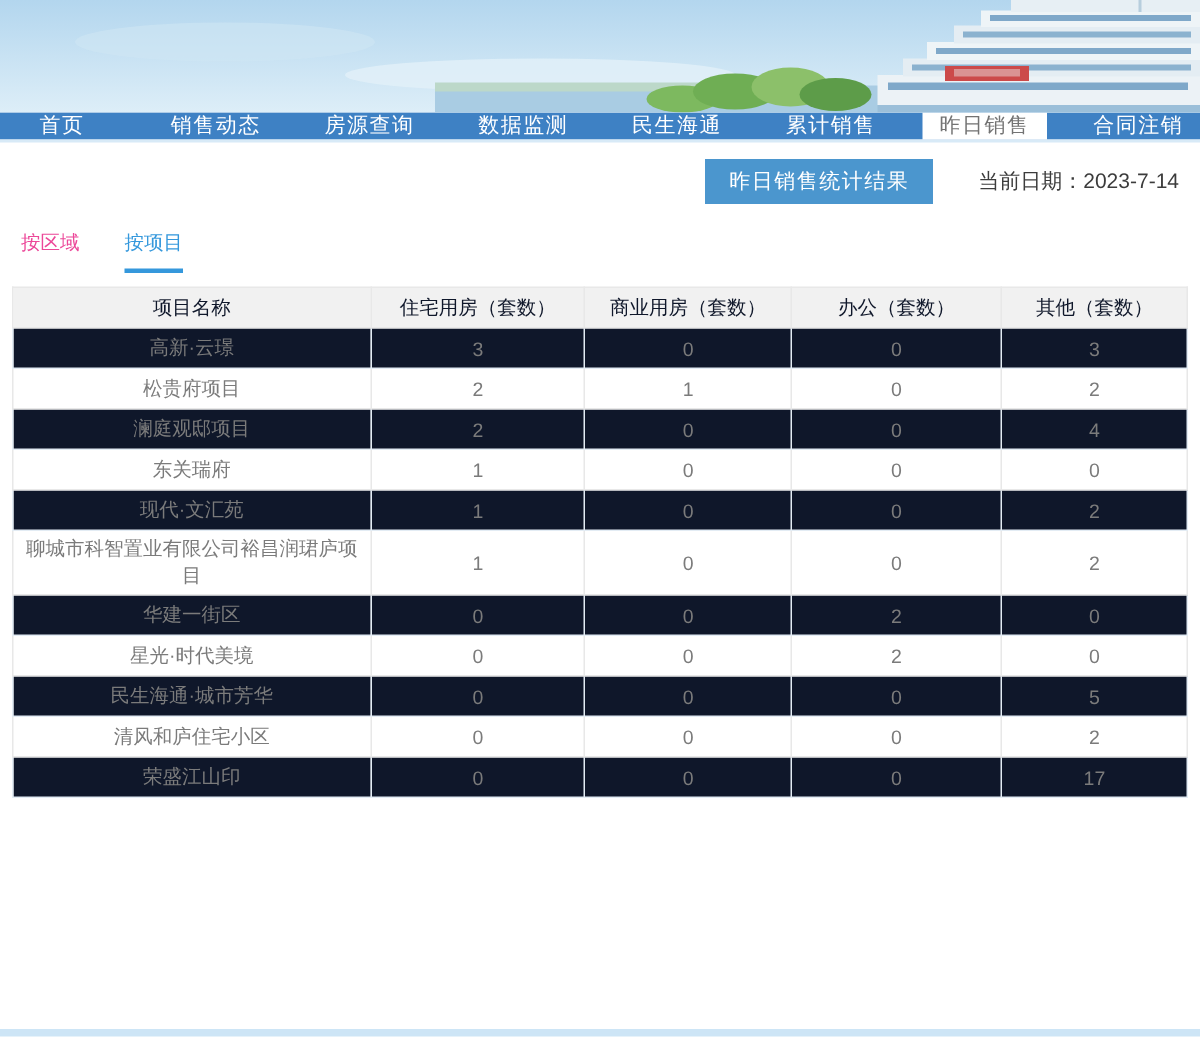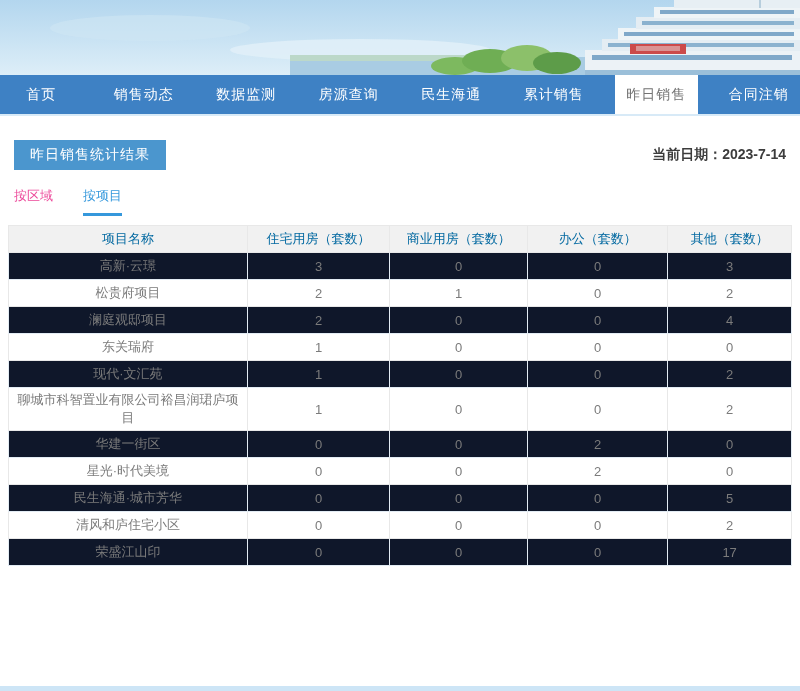--- a/index.html
+++ b/index.html
@@ -4,45 +4,45 @@
 <style>
   * { box-sizing: border-box; margin: 0; padding: 0; }
   html,body { width:800px; height:691px; overflow:hidden; background:#fff;
     font-family:"Liberation Sans","DejaVu Sans",sans-serif; }
 
   
   .hero { height:75px; position:relative; overflow:hidden; }
   .hero svg { display:block; }
 
   
-  .main-nav { display:flex; height:39px; background:#3e81c4;gap:20px; }
+  .main-nav { display:flex; height:18px; background:#3e81c4;gap:20px; }
   .nav-tab { flex:1; display:flex; align-items:center; justify-content:center;
     color:#ffffff; font-size:14px; cursor:pointer; letter-spacing:1px; }
   .nav-tab.active { background:#ffffff; color:#737373; }
 
   .nav-sep { height:2px; background:#d8eaf7; }
 
   
-  .page-header { display:flex; justify-content:space-between; align-items:center;
-    padding:24px 14px 0 14px; }
+  .page-header { display:flex; justify-content:flex-end; align-items:center;
+    padding:11px 14px 0 14px;gap:30px; }
   .title-chip { background:#4b96ce; color:#ffffff; font-size:14px;
     padding:6px 16px; letter-spacing:1px; }
-  .current-date { font-size:14px; color:#3c3c3c;font-weight:bold; }
+  .current-date { font-size:14px; color:#3c3c3c; }
 
   
   .view-tabs { display:flex; gap:30px; padding:17px 0 0 14px; }
   .view-tab { font-size:13px; color:#ec4899; padding-bottom:8px;
     cursor:pointer; border-bottom:3px solid transparent; }
   .view-tab.active { color:#3598dc; border-bottom-color:#3598dc; }
 
   
   table { width:784px; margin:9px 8px 0 8px; border-collapse:collapse; table-layout:fixed; }
   th, td { border:1px solid #e8e8e8; text-align:center; font-weight:normal;
     font-size:13px; height:27px; padding:3px 4px; }
-  th { background:#f1f1f1; color:#0369a1; }
+  th { background:#f1f1f1; color:#0f172a; }
   td { color:#7b7b7b; background:#ffffff; }
   tr.alt td { background:#0f172a; border-color:#e3ecf4; }
 
   .footer-strip { position:absolute; left:0; bottom:0; width:800px; height:5px;
     background:#cde5f6; }
 </style>
 </head>
 <body>
 
 <div class="hero">
@@ -76,22 +76,22 @@
     <rect x="630" y="44" width="56" height="10" fill="#cc4a4a"></rect>
     <rect x="636" y="46" width="44" height="5" fill="#e8dcdc" opacity="0.5"></rect>
     <line x1="760" y1="0" x2="760" y2="8" stroke="#b7cedd" stroke-width="2"></line>
     <rect x="585" y="70" width="215" height="5" fill="#9bbfd9"></rect>
   </svg>
 </div>
 
 <nav class="main-nav">
     <div class="nav-tab">首页</div>
     <div class="nav-tab">销售动态</div>
+    <div class="nav-tab">房源查询</div>
     <div class="nav-tab">数据监测</div>
-    <div class="nav-tab">房源查询</div>
     <div class="nav-tab">民生海通</div>
     <div class="nav-tab">累计销售</div>
     <div class="nav-tab active">昨日销售</div>
     <div class="nav-tab">合同注销</div>
   </nav>
 <div class="nav-sep"></div>
 
 <div class="page-header">
   <div class="title-chip">昨日销售统计结果</div>
   <div class="current-date">当前日期：2023-7-14</div>

